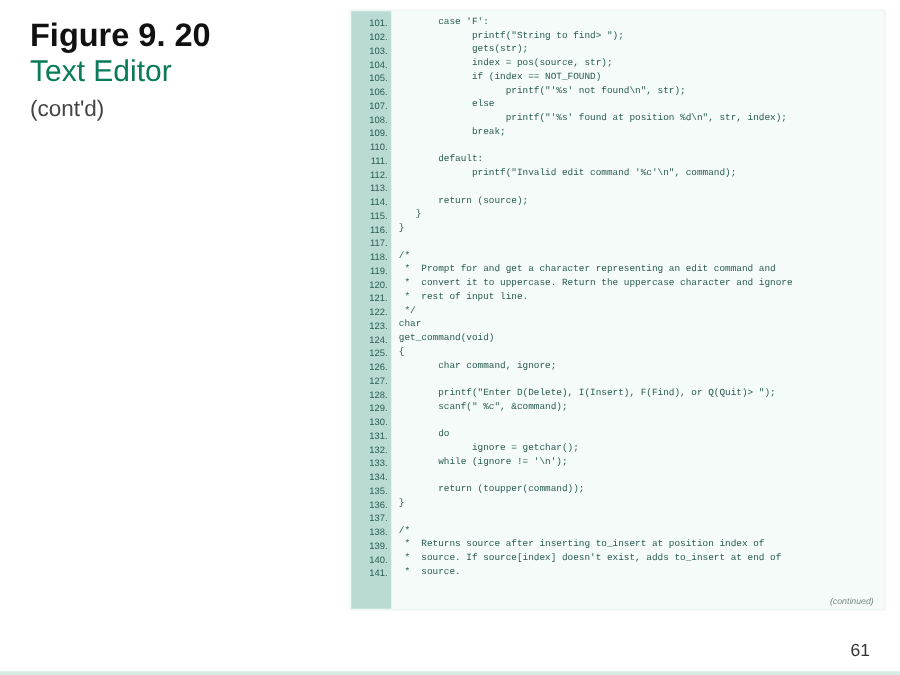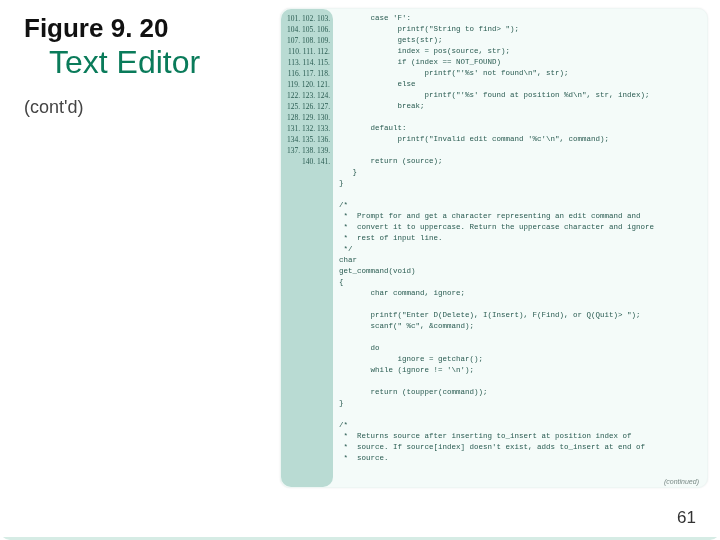--- a/index.html
+++ b/index.html
@@ -1,28 +1,28 @@
 <!DOCTYPE html>
 <html><head>
 <meta charset="utf-8">
 <style>
-  * { margin: 0; padding: 0; box-sizing: border-box; border-radius: 10px; }
+  * { margin: 0; padding: 0; box-sizing: border-box; }
   html, body { width: 720px; height: 540px; background: #fff; font-family: Arial, Helvetica, sans-serif; overflow: hidden; }
   .slide { width: 720px; height: 540px; position: relative; }
   .title-block { position: absolute; left: 24px; top: 14px; }
   .fig-num { font-size: 26px; font-weight: bold; color: #111; line-height: 1.15; }
-  .fig-title { font-size: 32px; font-weight: normal; color: #0a7b5a; line-height: 1.15; margin-left: 25px; }
-  .contd { font-size: 18px; color: #444; margin-top: 16px; }
+  .fig-title { font-size: 24px; font-weight: normal; color: #0a7b5a; line-height: 1.15; }
+  .contd { font-size: 18px; color: #444; margin-top: 6px; }
   .code-img { position: absolute; left: 280px; top: 8px; width: 428px; height: 480px; border: 1px solid #eef6f4; background: #f4fbf9; box-shadow: 0 0 2px rgba(0,0,0,0.08); }
   .code-inner { display: flex; height: 100%; }
-  .gutter { width: 52px; background: #b9dbd3; color: #2a5c52; font-family: Liberation Serif, serif; font-size: 7.5px; line-height: 11px; padding: 4px 3px 16px 0; text-align: right; }
+  .gutter { width: 32px; background: #b9dbd3; color: #2a5c52; font-family: Liberation Sans, sans-serif; font-size: 7.5px; line-height: 11px; padding: 4px 3px 16px 0; text-align: right; }
   .code { flex: 1; color: #2a5c52; font-family: "Courier New", Courier, monospace; font-size: 7.5px; line-height: 11px; padding: 4px 4px 4px 6px; white-space: pre; overflow: hidden; }
   .continued { position: absolute; right: 8px; bottom: 2px; font-size: 7px; color: #7a8a86; font-style: italic; }
   .footer { position: absolute; left: 24px; bottom: 12px; font-size: 9px; color: #333; }
-  .page-num { position: absolute; right: 24px; bottom: 12px; font-size: 17px; color: #333; padding-left: 36px; }
+  .page-num { position: absolute; right: 24px; bottom: 12px; font-size: 14px; color: #333; padding-left: 36px; }
   .accent-bar { position: absolute; left: 0; right: 0; bottom: 0; height: 3px; background: #d6ece5; }
 </style>
 </head>
 <body>
 
 <div class="slide">
 
   <div class="title-block">
     <div class="fig-num">Figure 9. 20</div>
     <div class="fig-title">Text Editor</div>

